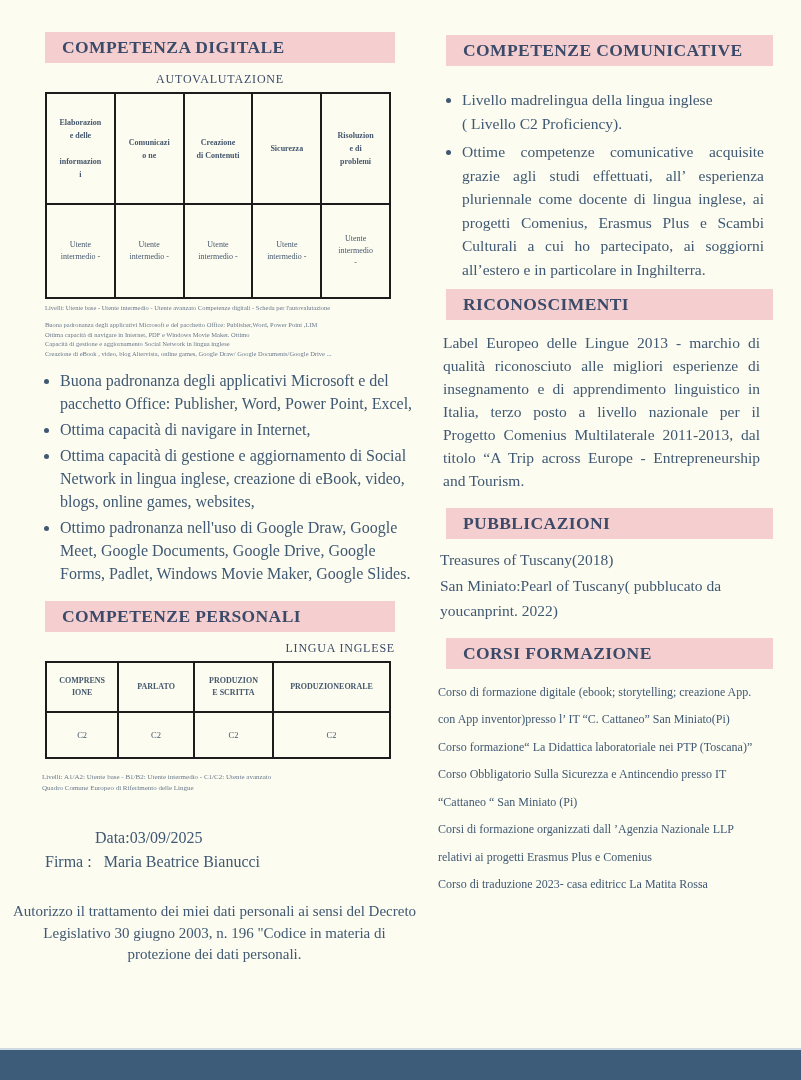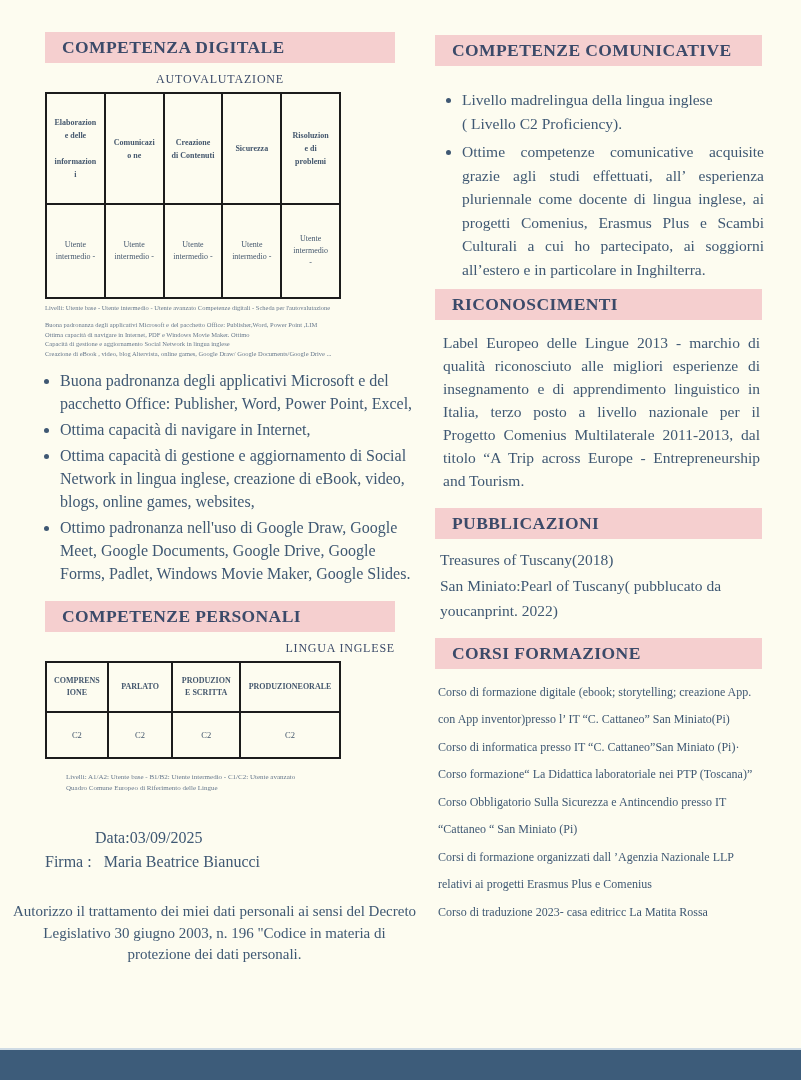--- a/index.html
+++ b/index.html
@@ -17,31 +17,31 @@
 
   .banner {
     background:var(--accent-pink,#F5CFCF);
     color:var(--heading,#3B4A69);
     font-weight:bold;
     font-size:17.5px;
     letter-spacing:0.4px;
     padding:5px 4px 5px 17px;
   }
   .banner-left  { margin-left:20px; width:350px; }
-  .banner-right { margin-left:5px;  width:327px; }
+  .banner-right { margin-left:16px;  width:327px; }
 
   .subtitle {
     margin-top:9px; margin-left:20px; width:350px;
     text-align:center; font-size:12px; letter-spacing:0.8px;
     color:var(--heading,#3B4A69);
   }
   .subtitle-left { text-align:right; padding-left:40px; }
 
   table.skills {
-    margin-top:5px; margin-left:20px; width:296px;
+    margin-top:5px; margin-left:20px; width:346px;
     border-collapse:collapse; table-layout:fixed;
   }
   table.skills th, table.skills td {
     border:2px solid var(--table-border,#1C1C1C);
     background:var(--page-bg,#FDFCF0);
     text-align:center; vertical-align:middle;
     white-space:pre-line;
     color:#44576D;
   }
   table.digital th { height:111px; font-size:8px; font-weight:bold; line-height:13px; }
@@ -65,21 +65,21 @@
   }
   ul.bullets-left li { margin-bottom:3px; }
 
   ul.bullets-right {
     margin-top:22px; margin-left:4px; padding-left:28px; width:330px;
     font-size:15.5px; line-height:23.5px; text-align:justify;
   }
   ul.bullets-right li { margin-bottom:5px; }
 
   .lang-notes { margin-top:13px; margin-left:17px; }
-  .lang-note  { font-size:7px; color:var(--small-text,#68798D); line-height:10.5px;margin-left:24px; }
+  .lang-note  { font-size:7px; color:var(--small-text,#68798D); line-height:10.5px; }
 
   .date-line  { margin-top:36px; padding-left:70px; font-size:16px; white-space:pre-wrap; }
   .firma-line { margin-top:6px;  padding-left:20px; font-size:16px; white-space:pre-wrap; }
 
   .privacy {
     margin-top:30px; margin-left:-13px; width:405px;
     text-align:center; font-size:15px; line-height:21.5px;
   }
 
   .awards-body {
@@ -242,21 +242,20 @@
         <div class="pub-item">San Miniato:Pearl of Tuscany( pubblucato da youcanprint. 2022)</div>
       </div>
   </section>
 
   <section>
     <div class="banner banner-right mt-corsi">
       <span>CORSI FORMAZIONE</span>
     </div>
     <div class="course-list">
         <div class="course-item">Corso di formazione digitale (ebook; storytelling; creazione App. con App inventor)presso l’ IT “C. Cattaneo” San Miniato(Pi)</div>
-        <div class="course-item">Corso di informatica presso IT “C. Cattaneo”San Miniato (Pi)·</div>
         <div class="course-item">Corso formazione“ La Didattica laboratoriale nei PTP (Toscana)”</div>
         <div class="course-item">Corso Obbligatorio Sulla Sicurezza e Antincendio presso IT “Cattaneo “ San Miniato (Pi)</div>
         <div class="course-item">Corsi di formazione organizzati dall ’Agenzia Nazionale LLP relativi ai progetti Erasmus Plus e Comenius</div>
         <div class="course-item">Corso di traduzione 2023- casa editricc La Matita Rossa</div>
       </div>
   </section>
 </div>
 
 <div class="footer-bar"></div>
 

